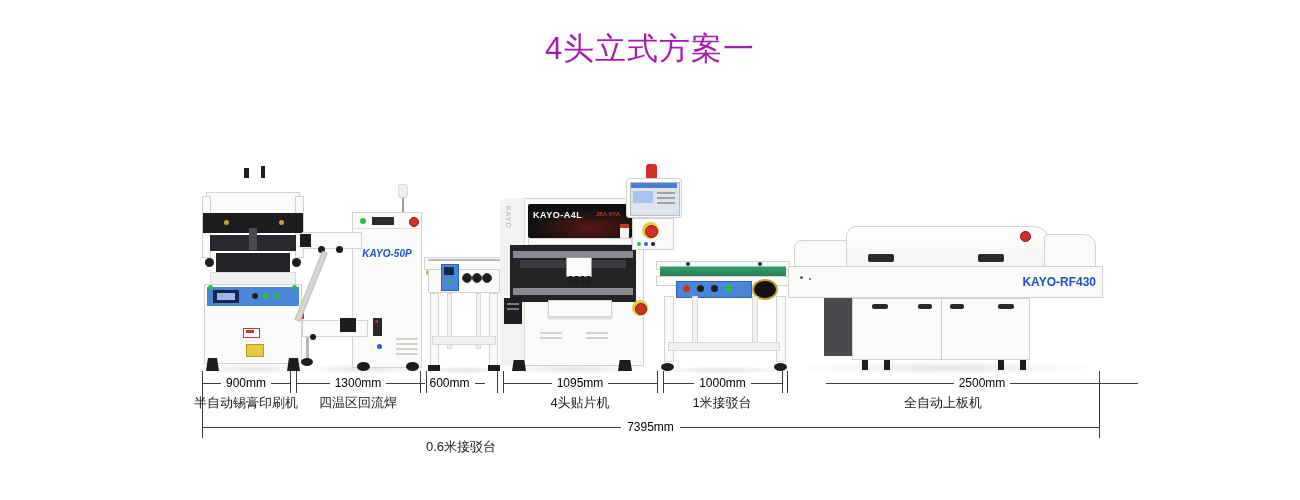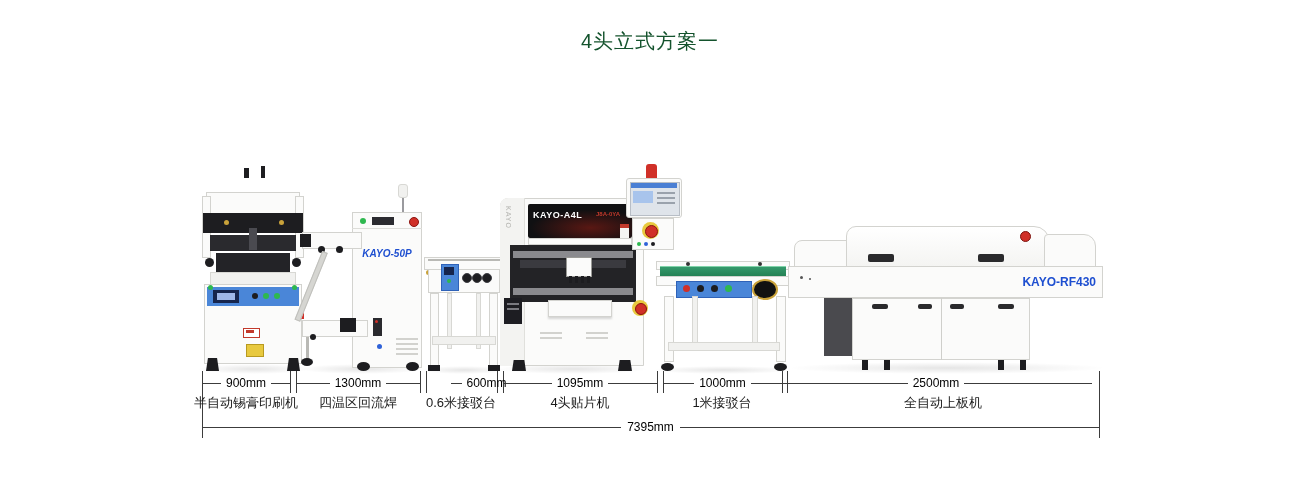--- a/index.html
+++ b/index.html
@@ -1,20 +1,20 @@
 <!DOCTYPE html>
 <html><head>
 <meta charset="utf-8">
 <style>
   html,body{margin:0;padding:0;background:#fff;}
   #stage{position:relative;width:1300px;height:500px;background:#fff;overflow:hidden;
          font-family:"Liberation Sans","DejaVu Sans",sans-serif;}
   
   .title{position:absolute;top:28px;left:0;width:100%;text-align:center;
-         font-size:20px;font-weight:500;color:#14532d;letter-spacing:1px;}
+         font-size:31px;font-weight:500;color:#a21caf;letter-spacing:1px;}
   
   .w{position:absolute;background:#fbfbfa;border:1px solid #d3d3cf;box-sizing:border-box;}
   .w2{position:absolute;background:#f1f1ef;border:1px solid #d8d8d4;box-sizing:border-box;}
   .blk{position:absolute;background:#1d1d20;}
   .dgray{position:absolute;background:#55555a;}
   .dot{position:absolute;border-radius:50%;}
   .shadow{position:absolute;background:radial-gradient(closest-side,rgba(0,0,0,.10),rgba(0,0,0,0));}
   .vent{position:absolute;border-top:2px solid #d2d2ce;border-bottom:2px solid #d2d2ce;height:3px;}
   
   .brand{position:absolute;color:#1e4fd0;font-weight:bold;font-style:italic;white-space:nowrap;}
@@ -233,44 +233,44 @@
     <div class="seg" style="left:202px;width:88px;">
       <div class="ln"></div>
         <div class="lbl">900mm</div>
         <div class="ln"></div>
     </div>
     <div class="seg" style="left:296px;width:124px;">
       <div class="ln"></div>
         <div class="lbl">1300mm</div>
         <div class="ln"></div>
     </div>
-    <div class="seg" style="left:451px;width:71px;">
+    <div class="seg" style="left:414px;width:71px;">
       <div class="ln"></div>
         <div class="lbl">600mm</div>
         <div class="ln"></div>
     </div>
     <div class="seg" style="left:503px;width:154px;">
       <div class="ln"></div>
         <div class="lbl">1095mm</div>
         <div class="ln"></div>
     </div>
     <div class="seg" style="left:663px;width:119px;">
       <div class="ln"></div>
         <div class="lbl">1000mm</div>
         <div class="ln"></div>
     </div>
-    <div class="seg" style="left:752px;width:312px;padding-left:28px;">
+    <div class="seg" style="left:798px;width:312px;padding-left:28px;">
       <div class="ln"></div>
         <div class="lbl">2500mm</div>
         <div class="ln"></div>
     </div>
 
     <div class="mname" style="left:246px;">半自动锡膏印刷机</div>
     <div class="mname" style="left:358px;">四温区回流焊</div>
-    <div class="mname" style="left:461px;">0.6米接驳台</div>
+    <div class="mname" style="left:461px;margin-top:44px;">0.6米接驳台</div>
     <div class="mname" style="left:580px;">4头贴片机</div>
     <div class="mname" style="left:722px;">1米接驳台</div>
     <div class="mname" style="left:943px;">全自动上板机</div>
 
     <div class="total">
       <div class="ln"></div>
       <div class="lbl">7395mm</div>
       <div class="ln"></div>
     </div>
   </div>

